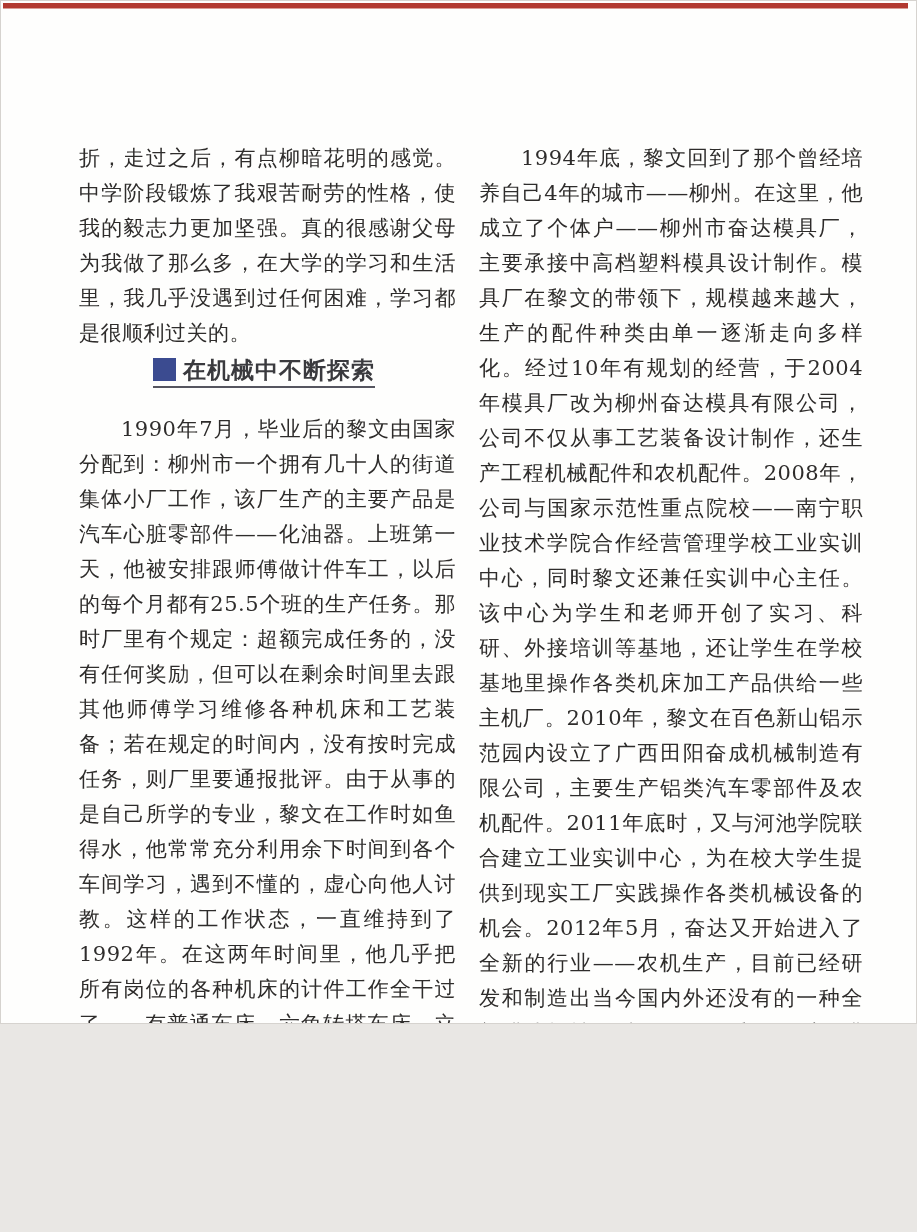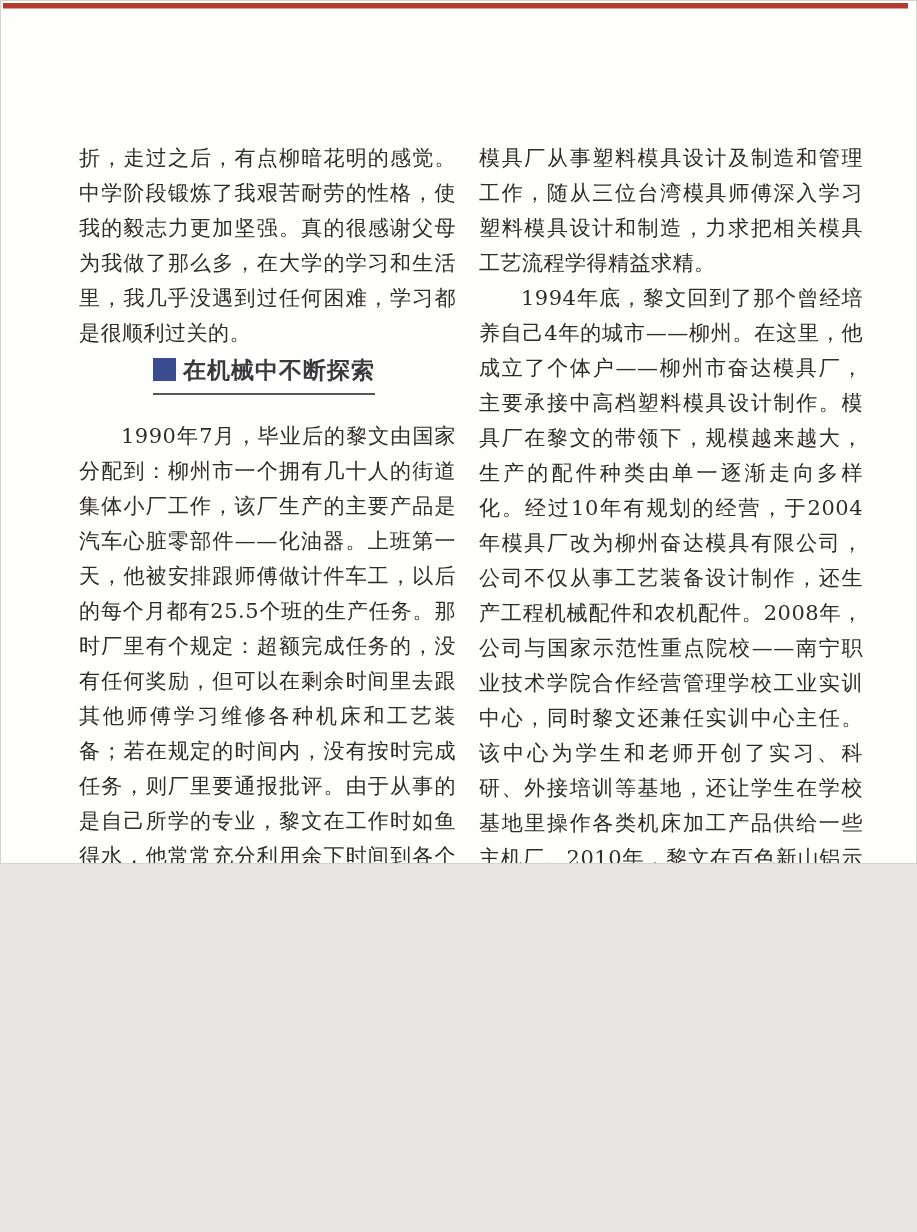--- a/index.html
+++ b/index.html
@@ -4,21 +4,21 @@
 <style>
   html, body {
     margin: 0;
     padding: 0;
     background: #e9e7e4;
     font-family: "DejaVu Serif", "Liberation Serif", serif;
   }
   .page {
     position: relative;
     width: 917px;
-    height: 864px;
+    height: 1024px;
     margin: 0 auto;
     background: #fefefd;
     box-sizing: border-box;
     border: 1px solid #d6d3cf;
     overflow: hidden;
   }
   .rule-top {
     position: absolute;
     left: 2px;
     right: 8px;
@@ -52,21 +52,21 @@
   .section-heading {
     margin: 6px 0 24px 74px;
     display: inline-block;
     font-family: "DejaVu Sans", "Liberation Sans", sans-serif;
     font-size: 23px;
     font-weight: bold;
     letter-spacing: 1px;
     color: #3a3a3e;
     line-height: 26px;
     border-bottom: 2px solid #55555f;
-    padding-bottom: 10px;
+    padding-bottom: 3px;
     white-space: nowrap;
   }
   .heading-row { text-align: left; }
   .section-square {
     display: inline-block;
     width: 23px;
     height: 23px;
     background: #3b4b90;
     margin-right: 7px;
     vertical-align: -3px;
@@ -93,21 +93,20 @@
     <div class="heading-row">
       <span class="section-heading">
         <span class="section-square"></span><span>在机械中不断探索</span>
       </span>
     </div>
 
     <p class="para indent">1990年7月，毕业后的黎文由国家分配到：柳州市一个拥有几十人的街道集体小厂工作，该厂生产的主要产品是汽车心脏零部件——化油器。上班第一天，他被安排跟师傅做计件车工，以后的每个月都有25.5个班的生产任务。那时厂里有个规定：超额完成任务的，没有任何奖励，但可以在剩余时间里去跟其他师傅学习维修各种机床和工艺装备；若在规定的时间内，没有按时完成任务，则厂里要通报批评。由于从事的是自己所学的专业，黎文在工作时如鱼得水，他常常充分利用余下时间到各个车间学习，遇到不懂的，虚心向他人讨教。这样的工作状态，一直维持到了1992年。在这两年时间里，他几乎把所有岗位的各种机床的计件工作全干过了——有普通车床，六角转塔车床，立铣，卧铣，刨床，锯床，钻床，磨床，而且他还学会了基本的机床维修。由于厂中效益不景气，1992年6月，黎文下岗后来到深圳奋成玩具服装有限公司，跟从两位香港模具师傅开始学习塑料模具的制作工作。学习时，师傅要求他独立完成车、铣、刨、磨、线切割、电火花、钳工、试模、修模等全部工作。对于有过在机械厂工作两年经验的黎文来说，独立完成这些任务并不吃力，仅在半年时间里，他就把相关的技术学得炉火纯青。1993年，在深圳艾美特公司的</p>
   </div>
 
   <div class="col col-right">
-    <p class="para">模具厂从事塑料模具设计及制造和管理工作，随从三位台湾模具师傅深入学习塑料模具设计和制造，力求把相关模具工艺流程学得精益求精。</p>
     <p class="para indent">1994年底，黎文回到了那个曾经培养自己4年的城市——柳州。在这里，他成立了个体户——柳州市奋达模具厂，主要承接中高档塑料模具设计制作。模具厂在黎文的带领下，规模越来越大，生产的配件种类由单一逐渐走向多样化。经过10年有规划的经营，于2004年模具厂改为柳州奋达模具有限公司，公司不仅从事工艺装备设计制作，还生产工程机械配件和农机配件。2008年，公司与国家示范性重点院校——南宁职业技术学院合作经营管理学校工业实训中心，同时黎文还兼任实训中心主任。该中心为学生和老师开创了实习、科研、外接培训等基地，还让学生在学校基地里操作各类机床加工产品供给一些主机厂。2010年，黎文在百色新山铝示范园内设立了广西田阳奋成机械制造有限公司，主要生产铝类汽车零部件及农机配件。2011年底时，又与河池学院联合建立工业实训中心，为在校大学生提供到现实工厂实践操作各类机械设备的机会。2012年5月，奋达又开始进入了全新的行业——农机生产，目前已经研发和制造出当今国内外还没有的一种全新耕地机械，对沿用了几千年的犁耙耕地等工艺也许是一种革命性的提</p>
   </div>
 
   <div class="page-number">48</div>
 
   <div class="rule-bottom"></div>
 
 </div>
 
 </body></html>

